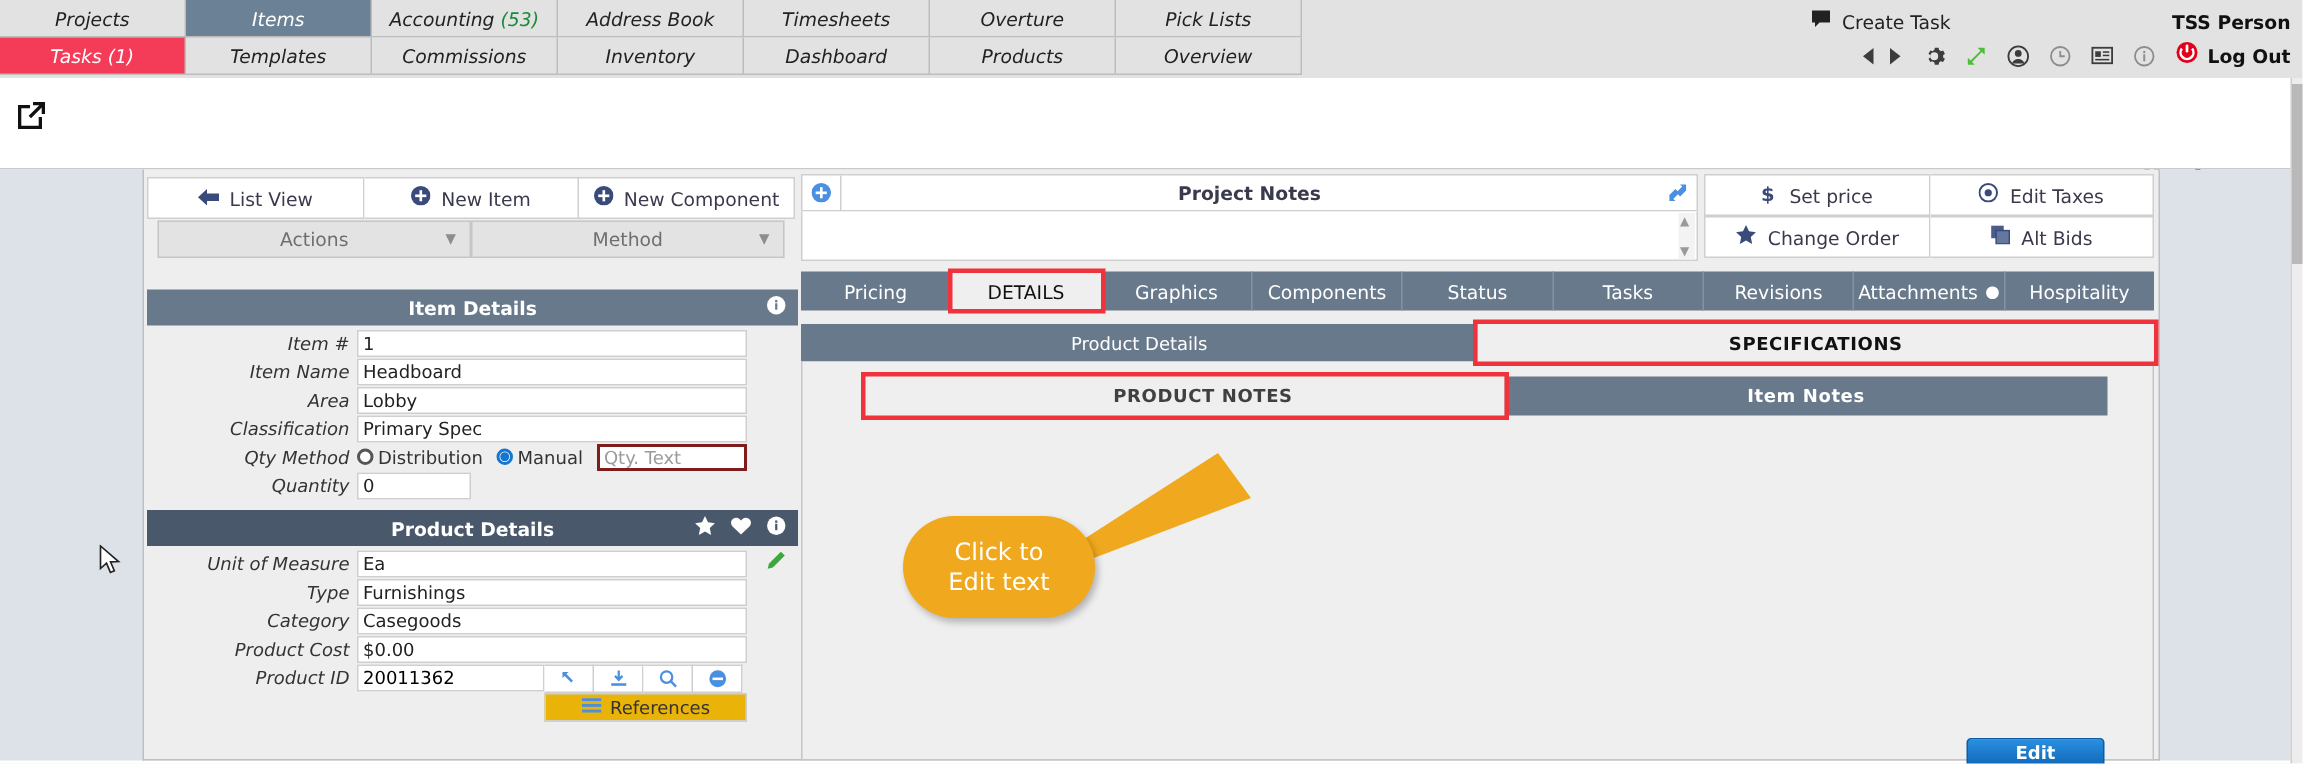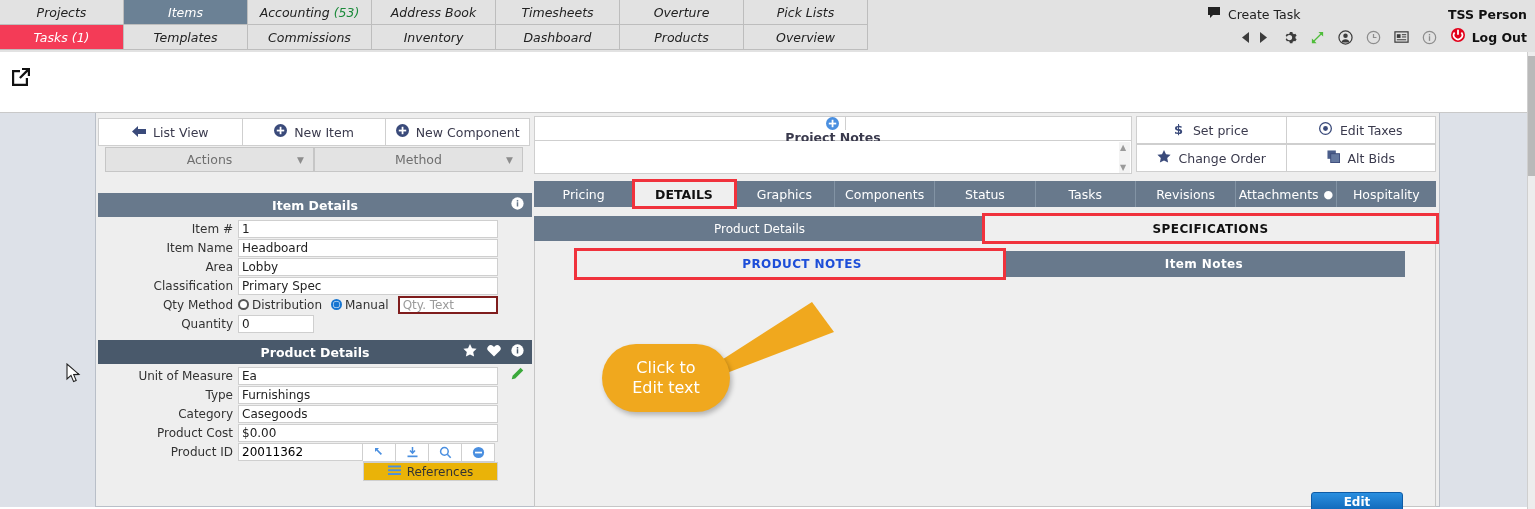--- a/index.html
+++ b/index.html
@@ -110,21 +110,20 @@
     font-size: 12.5px; color: #6f6f6f; cursor: pointer; position: relative;
   }
   .dbtn .car { position: absolute; right: 9px; top: 50%; transform: translateY(-50%); color: #8d8d8d; font-size: 9px; }
 
   
   .pnotes { position: absolute; left: 438px; top: 3px; width: 598px; height: 58px; }
   .pn-head {
     position: absolute; left: 0; top: 0; width: 598px; height: 25px;
     display: flex; align-items: center; background: #fff;
     border: 1px solid #cfcfcf;
-    flex-direction: column;
   }
   .pn-plus { width: 26px; display: flex; align-items: center; justify-content: center; cursor: pointer; border-right: 1px solid #cfcfcf; height: 100%; }
   .pn-title { flex: 1; text-align: center; font-size: 12.5px; font-weight: bold; color: #3a3a4d; }
   .pn-exp { width: 26px; display: flex; align-items: center; justify-content: center; cursor: pointer; }
   .pn-body {
     position: absolute; left: 0; top: 25px; width: 598px; height: 33px;
     background: #fff; border: 1px solid #cfcfcf; border-top: none;
   }
   .pn-sb { position: absolute; right: 1px; top: 1px; width: 11px; height: 31px; background: #f3f3f3; }
   .pn-sb .a { position: absolute; left: 1px; font-size: 8px; color: #9a9a9a; }
@@ -143,21 +142,21 @@
   .leftcol { position: absolute; left: 2px; top: 80px; width: 434px; height: 324px; }
   .sec-head {
     height: 24px; background: #68798c; color: #fff;
     display: flex; align-items: center; justify-content: center;
     font-size: 12.5px; font-weight: bold; position: relative;
   }
   .sec-head.dark { background: #49596b; }
   .sec-head .ricons { position: absolute; right: 8px; top: 0; height: 24px; display: flex; align-items: center; gap: 10px; }
   .frows { background: #eeeeee; padding: 2px 0 0 0; }
   .frow { display: flex; align-items: center; height: 19px; margin-bottom: 0px; }
-  .flabel { width: 140px; text-align: right; padding-right: 5px; font-size: 12px; color: #333; }
+  .flabel { width: 140px; text-align: right; padding-right: 5px; font-size: 12px; color: #333; font-style: italic; }
   .finput {
     flex: 1; height: 18px; background: #fff; border: 1px solid #cfcfcf;
     font-size: 12px; color: #222; padding: 0 3px; display: flex; align-items: center;
     margin-right: 34px;
   }
   .finput.ph { color: #9b9b9b; }
   .finput.small { flex: none; width: 76px; }
   .radiowrap { flex: 1; display: flex; align-items: center; gap: 3px; margin-right: 34px; }
   .radio { width: 11px; height: 11px; border: 2px solid #555; border-radius: 50%; background: #fff; display: inline-block; position: relative; }
   .radio.sel { border-color: #1675d1; }
@@ -179,35 +178,35 @@
 
   
   .rightcol { position: absolute; left: 438px; top: 68px; width: 902px; height: 326px; }
   .tabs { display: flex; height: 26px; background: #68798c; }
   .tab {
     flex: 1; display: flex; align-items: center; justify-content: center;
     font-size: 12.5px; color: #fff; cursor: pointer;
     border-right: 1px solid #8293a4; white-space: nowrap;
   }
   .tab:last-child { border-right: none; }
-  .tab.sel { background: #efefef; color: #111; font-weight: bold; outline: 3px solid #f0323c; outline-offset: -1px; z-index: 3; position: relative; }
+  .tab.sel { background: #efefef; color: #111; font-weight: normal; outline: 3px solid #f0323c; outline-offset: -1px; z-index: 3; position: relative; }
   .tab .dot { margin-left: 5px; font-size: 11px; }
 
   .subtabs { display: flex; height: 25px; margin-top: 9px; }
   .subtab {
     flex: 1; display: flex; align-items: center; justify-content: center;
     font-size: 12px; color: #fff; background: #68798c; cursor: pointer; position: relative;
   }
   .subtab.sel { background: #efefef; color: #111; font-weight: bold; letter-spacing: 0.4px; outline: 3px solid #f0323c; z-index: 3; }
 
   .tabbody { position: relative; height: 266px; background: #efefef; border: 1px solid #c6c6c6; border-top: none; }
 
   .notestabs { position: absolute; left: 42px; top: 10px; width: 828px; height: 26px; display: flex; }
   .nt { flex: 1; display: flex; align-items: center; justify-content: center; font-size: 12px; color: #fff; background: #68798c; cursor: pointer; font-weight: bold; letter-spacing: 0.4px; }
-  .nt.sel { background: #efefef; color: #1d4ed8; outline: 3px solid #f0323c; z-index: 3; position: relative; padding-left: 24px; }
+  .nt.sel { background: #efefef; color: #404040; outline: 3px solid #f0323c; z-index: 3; position: relative; padding-left: 24px; }
 
   .editbtn {
     position: absolute; left: 777px; top: 311px; width: 92px; height: 20px;
     background: linear-gradient(180deg, #2a8fe0 0%, #1067b8 100%);
     border: 1px solid #0e5ba5; border-radius: 3px;
     color: #fff; font-size: 12px; font-weight: bold;
     display: flex; align-items: center; justify-content: center; cursor: pointer;
   }
 
   

